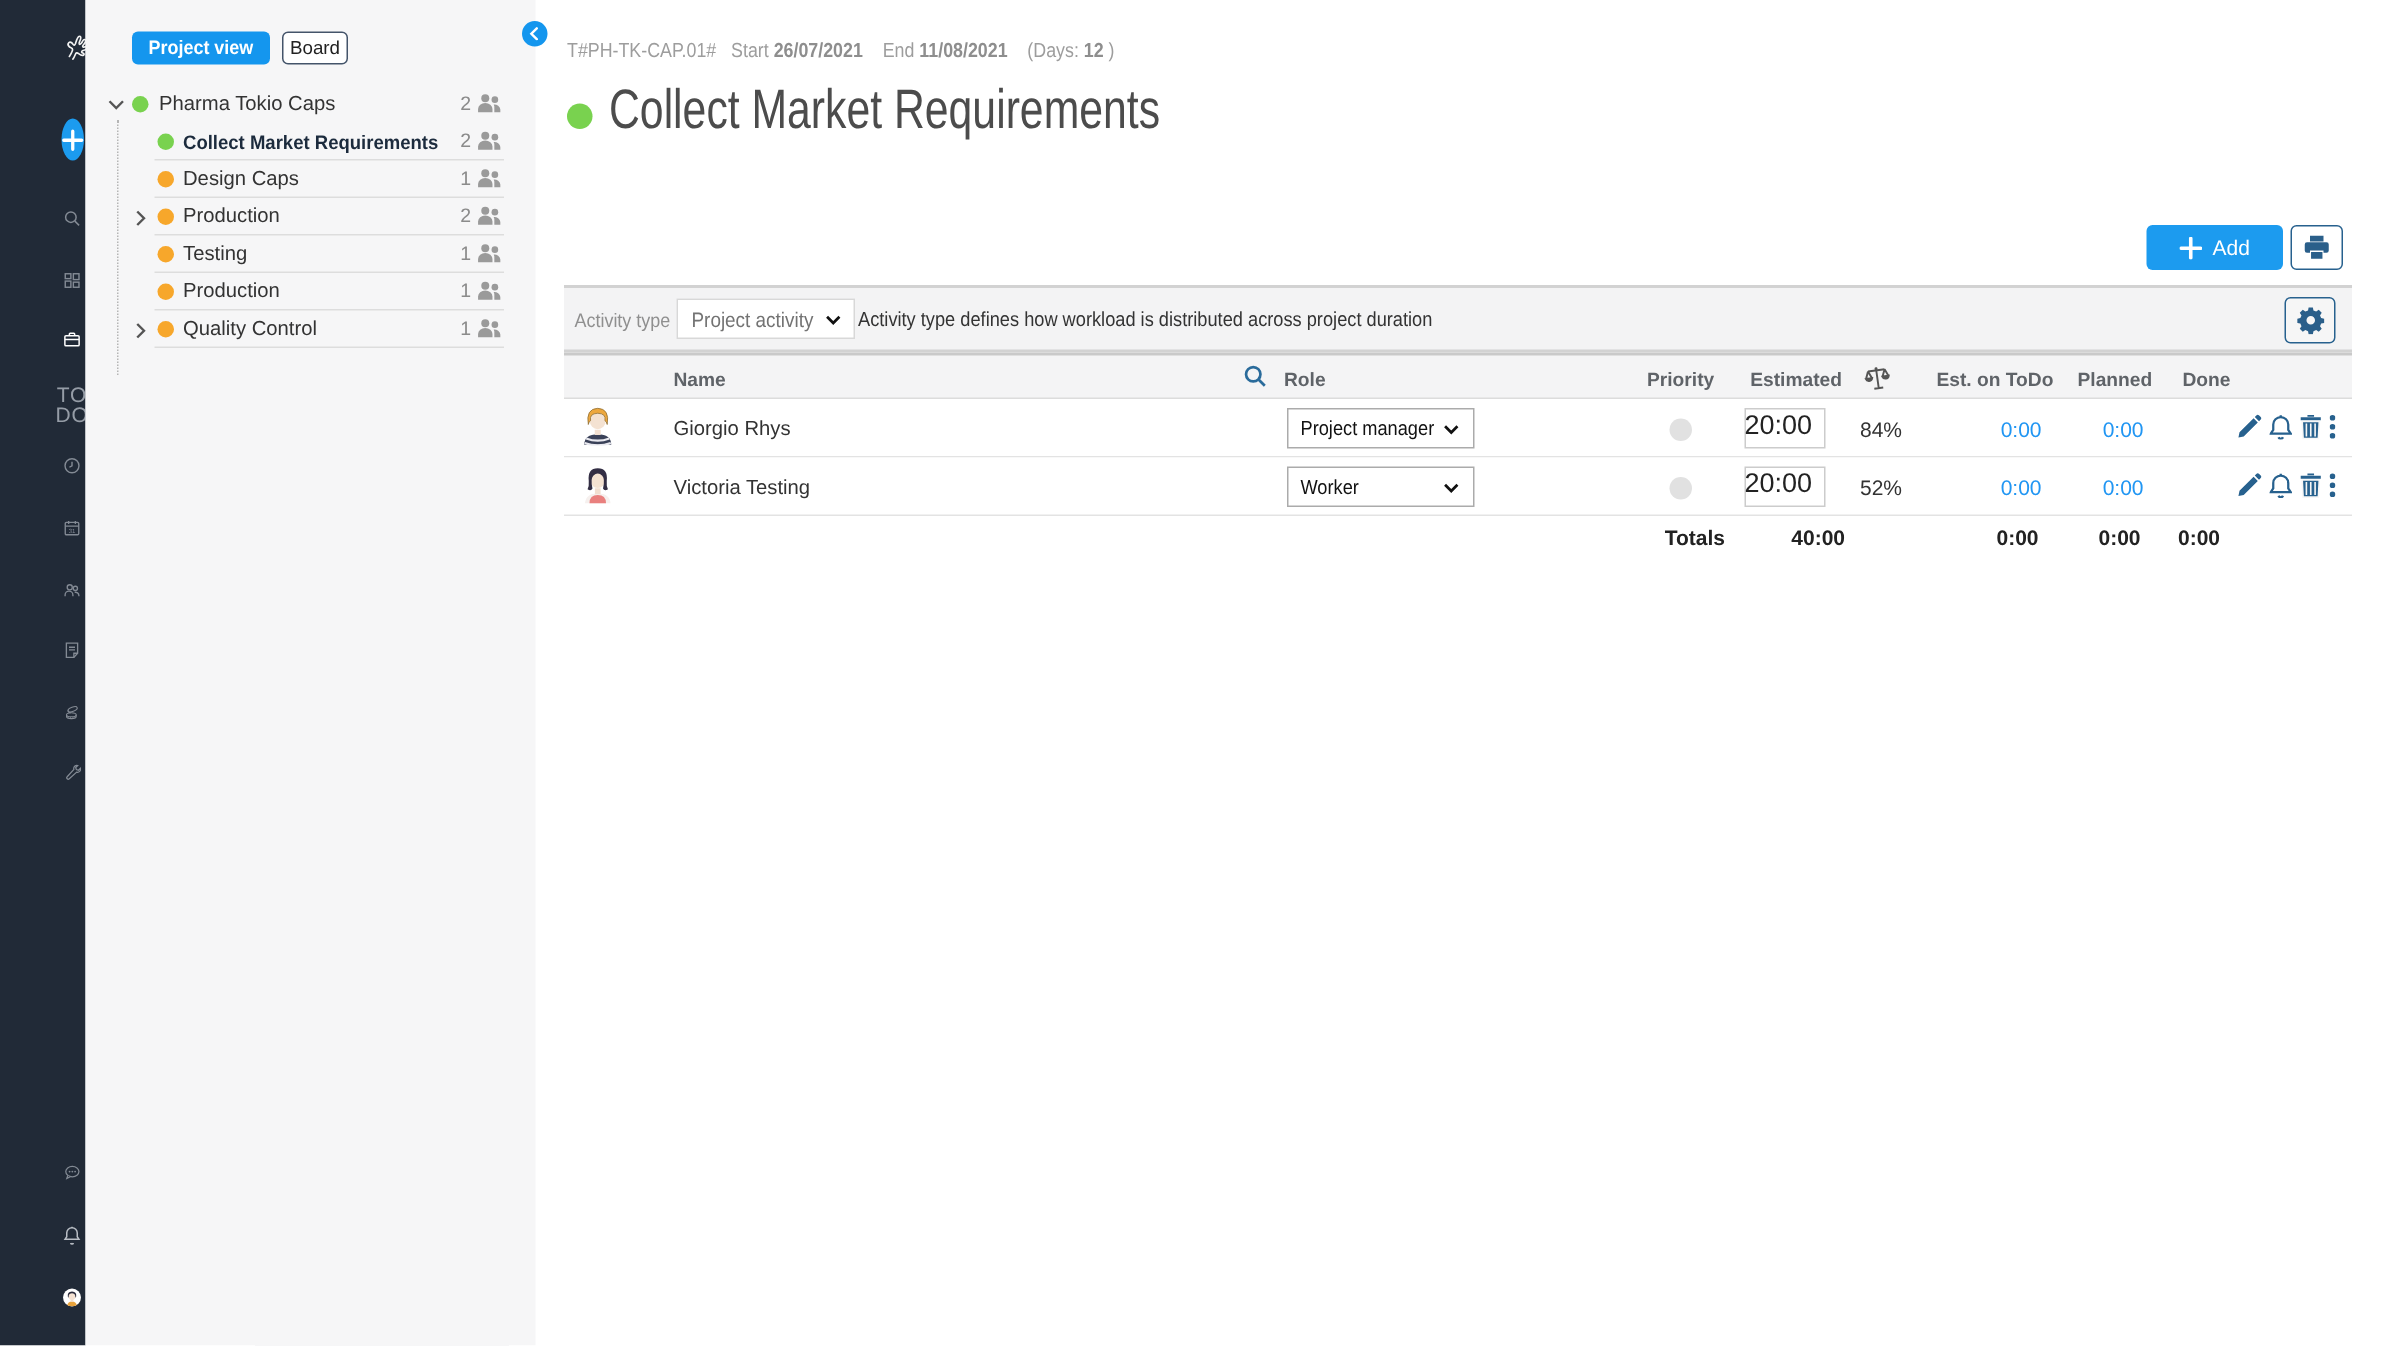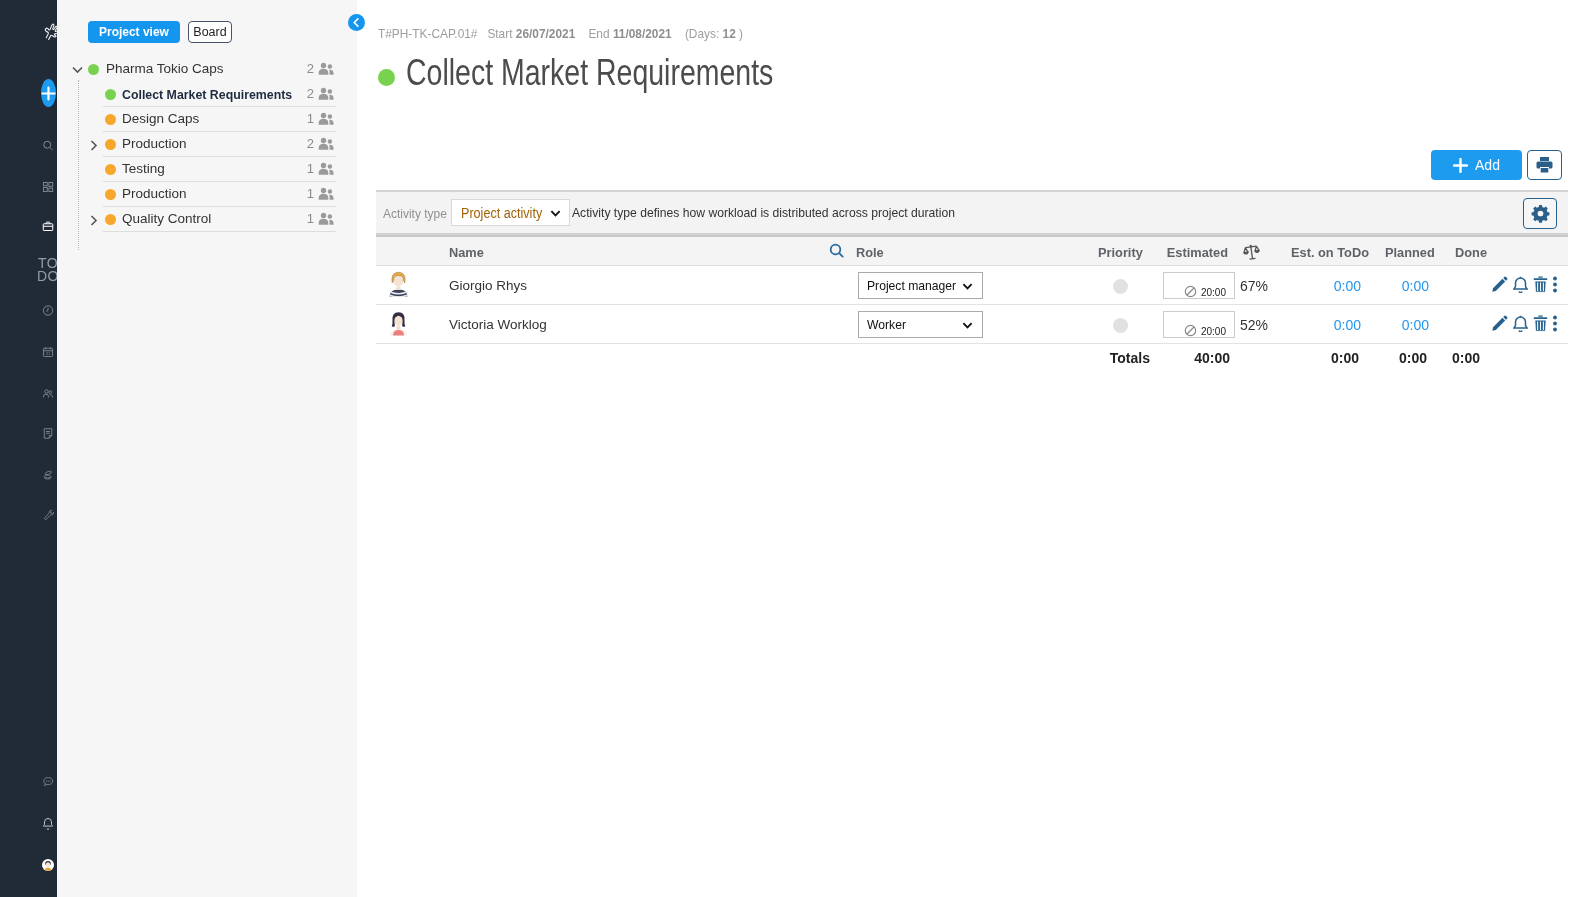--- a/index.html
+++ b/index.html
@@ -49,42 +49,42 @@
 #btn-add { position:absolute; left:1055px; top:150px; width:91px; height:30px; background:#1c9bef; border-radius:4px;
   color:#fff; font-size:14px; display:flex; align-items:center; justify-content:center; gap:7px; }
 #btn-print { position:absolute; left:1151px; top:150px; width:35px; height:30px; background:#fff;
   border:1px solid #27618e; border-radius:4px; display:flex; align-items:center; justify-content:center; color:#2a5f8a; }
 
 
 #actbar { position:absolute; left:0; top:190px; width:1192px; height:45px; background:#f3f3f4;
   border-top:2px solid #d2d2d2; border-bottom:2px solid #d2d2d2; }
 #actbar .lbl { position:absolute; left:7px; top:14px; font-size:13px; color:#8f8f8f; transform:scaleX(0.92); transform-origin:left top; }
 #actbar .sel { position:absolute; left:75px; top:7px; width:119px; height:27px; background:#fff; border:1px solid #d8d8d8;
-  font-size:14px; color:#a16207; display:flex; align-items:center; padding-left:9px; }
+  font-size:14px; color:#737373; display:flex; align-items:center; padding-left:9px; }
 #actbar .sel svg { position:absolute; right:8px; top:8px; }
 #actbar .desc { position:absolute; left:196px; top:13px; font-size:13.5px; color:#333; white-space:nowrap; transform:scaleX(0.9); transform-origin:left top; }
 #btn-gear { position:absolute; left:1147px; top:6px; width:34px; height:31px; background:#f6f6f6;
   border:1px solid #27618e; border-radius:4px; display:flex; align-items:center; justify-content:center; color:#2a5f8a; }
 
 
 #tbl { position:absolute; left:0; top:235px; width:1192px; }
 #wlrow { position:relative; height:22px; background:#f8f8f9; border-top:1px solid #cfcfcf; }
 #wlrow .wl { position:absolute; left:900px; width:55px; text-align:center; top:3px; font-size:13px; font-weight:bold; color:#444; transform:scaleX(0.88); }
 #hrow { position:relative; height:31px; background:#f4f4f5; border-top:2px solid #c9c9c9; border-bottom:1px solid #dcdcdc; }
 .hcell { position:absolute; top:8px; font-size:12.8px; font-weight:bold; color:#5f6368; white-space:nowrap; }
 .drow { position:relative; height:39px; background:#fff; border-bottom:1px solid #e3e3e3; }
 .avatar { position:absolute; left:13px; top:5px; }
 .pname { position:absolute; left:73px; top:12px; font-size:13.5px; color:#333; }
 .rolesel { position:absolute; left:482px; top:6px; width:125px; height:27px; background:#fff; border:1px solid #ababab;
   font-size:13.5px; color:#111; display:flex; align-items:center; padding-left:8px; }
 .rolesel i { font-style:normal; transform:scaleX(0.9); transform-origin:left center; white-space:nowrap; }
 .rolesel svg { position:absolute; right:9px; top:8px; }
 .prio { position:absolute; left:737px; top:13px; width:15px; height:15px; border-radius:50%; background:#e1e1e1; }
-.estbox { position:absolute; left:787px; top:6px; width:72px; height:27px; background:#fff; border:1px solid #ccc;
-  font-size:10px; color:#222; display:flex; align-items:flex-end; justify-content:flex-end; padding-right:8px; gap:4px; }
+.estbox { position:absolute; left:787px; top:6px; width:54px; height:27px; background:#fff; border:1px solid #ccc;
+  font-size:18px; color:#222; display:flex; align-items:flex-start; justify-content:flex-end; padding-right:8px; gap:4px; }
 .pct { position:absolute; left:864px; top:12px; font-size:14px; color:#333; }
 .bluev { position:absolute; top:12px; font-size:14px; color:#2196f3; text-align:right; }
 .v1 { right:207px; } .v2 { right:139px; }
 .rowicons { position:absolute; right:11px; top:10px; display:flex; gap:5px; color:#27618e; align-items:center; }
 #totals { position:relative; height:28px; }
 .tot { position:absolute; top:6px; font-size:14px; font-weight:bold; color:#222; text-align:right; }
 </style>
 </head>
 <body>
 <div id="app">
@@ -364,21 +364,21 @@
             <i>Project manager</i>
             <svg width="11" height="11" viewBox="0 0 12 12">
               <path d="M1.5 3.5 L6 8 L10.5 3.5" stroke="#111" stroke-width="2" fill="none"></path>
             </svg>
           </div>
         <div class="prio"></div>
         <div class="estbox"><svg width="13" height="13" viewBox="0 0 14 14">
               <circle cx="7" cy="7" r="5.6" stroke="#8a8a8a" stroke-width="1.3" fill="none"></circle>
               <path d="M3 11 L11 3" stroke="#8a8a8a" stroke-width="1.3"></path>
             </svg>20:00</div>
-        <span class="pct">67%</span>
+        <span class="pct">84%</span>
         <span class="bluev v1">0:00</span>
         <span class="bluev v2">0:00</span>
         <div class="rowicons">
             <svg width="17" height="17" viewBox="0 0 17 17" fill="currentColor">
               <path d="M2 12.2 L1.3 15.7 L4.8 15 L14.2 5.6 L11.4 2.8 Z M12.2 2 L15 4.8 L16 3.8 a1.3 1.3 0 0 0 0-1.9 l-0.9-0.9 a1.3 1.3 0 0 0-1.9 0 z"></path>
             </svg>
             <svg width="15" height="17" viewBox="0 0 15 17" fill="none" stroke="currentColor" stroke-width="1.5">
               <path d="M7.5 2 a5 5 0 0 0-5 5 v3.6 l-1.6 2.4 h13.2 L12.5 10.6 V7 a5 5 0 0 0-5-5 z"></path>
               <path d="M7.5 0.8 v1.4 M6 15.5 a1.6 1.6 0 0 0 3 0"></path>
             </svg>
@@ -394,21 +394,21 @@
           </div>
       </div>
       <div class="drow" id="row2">
         <svg class="avatar" width="19" height="25" viewBox="0 0 19 25" style="top:6px">
           <path d="M1 24.5 q0.5 -6.5 8.5 -6.5 q8 0 8.5 6.5 z" fill="#f6f0ee"></path>
           <path d="M4 24.5 q0 -5.5 5.5 -5.5 q5.5 0 5.5 5.5 z" fill="#e9807e"></path>
           <path d="M7.6 14.5 h3.8 v4 h-3.8 z" fill="#f2dfd0"></path>
           <circle cx="9.5" cy="9.3" r="5" fill="#f4e2d2"></circle>
           <path d="M9.5 1.2 q-7 0 -6 8.5 q0.3 3.5 -0.8 5.5 q2.3 1.5 3.3 -0.5 q-1.5 -6.5 0.5 -8.5 q1.5 -1.5 3 -1.5 q1.5 0 3 1.5 q2 2 0.5 8.5 q1 2 3.3 0.5 q-1.1 -2 -0.8 -5.5 q1 -8.5 -6 -8.5 z" fill="#332e44"></path>
         </svg>
-        <span class="pname">Victoria Worklog</span>
+        <span class="pname">Victoria Testing</span>
         <div class="rolesel">
             <i>Worker</i>
             <svg width="11" height="11" viewBox="0 0 12 12">
               <path d="M1.5 3.5 L6 8 L10.5 3.5" stroke="#111" stroke-width="2" fill="none"></path>
             </svg>
           </div>
         <div class="prio"></div>
         <div class="estbox"><svg width="13" height="13" viewBox="0 0 14 14">
               <circle cx="7" cy="7" r="5.6" stroke="#8a8a8a" stroke-width="1.3" fill="none"></circle>
               <path d="M3 11 L11 3" stroke="#8a8a8a" stroke-width="1.3"></path>

